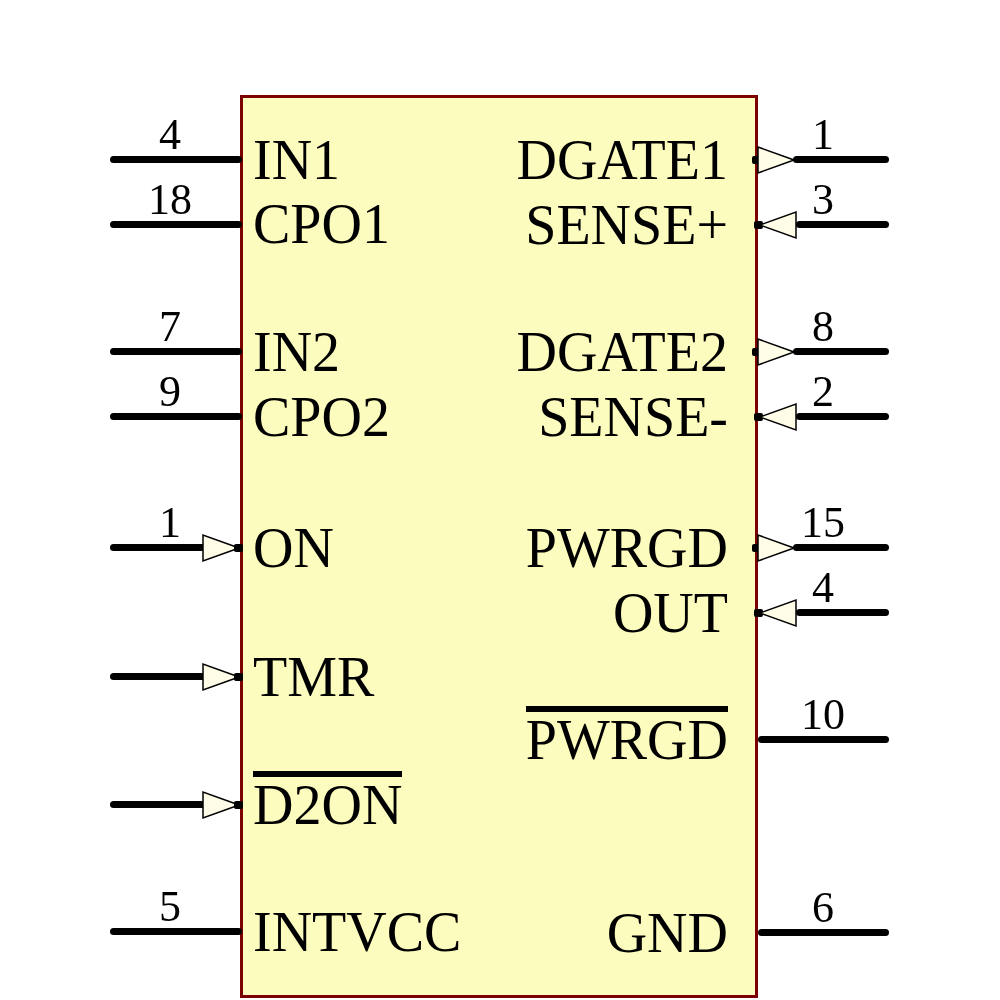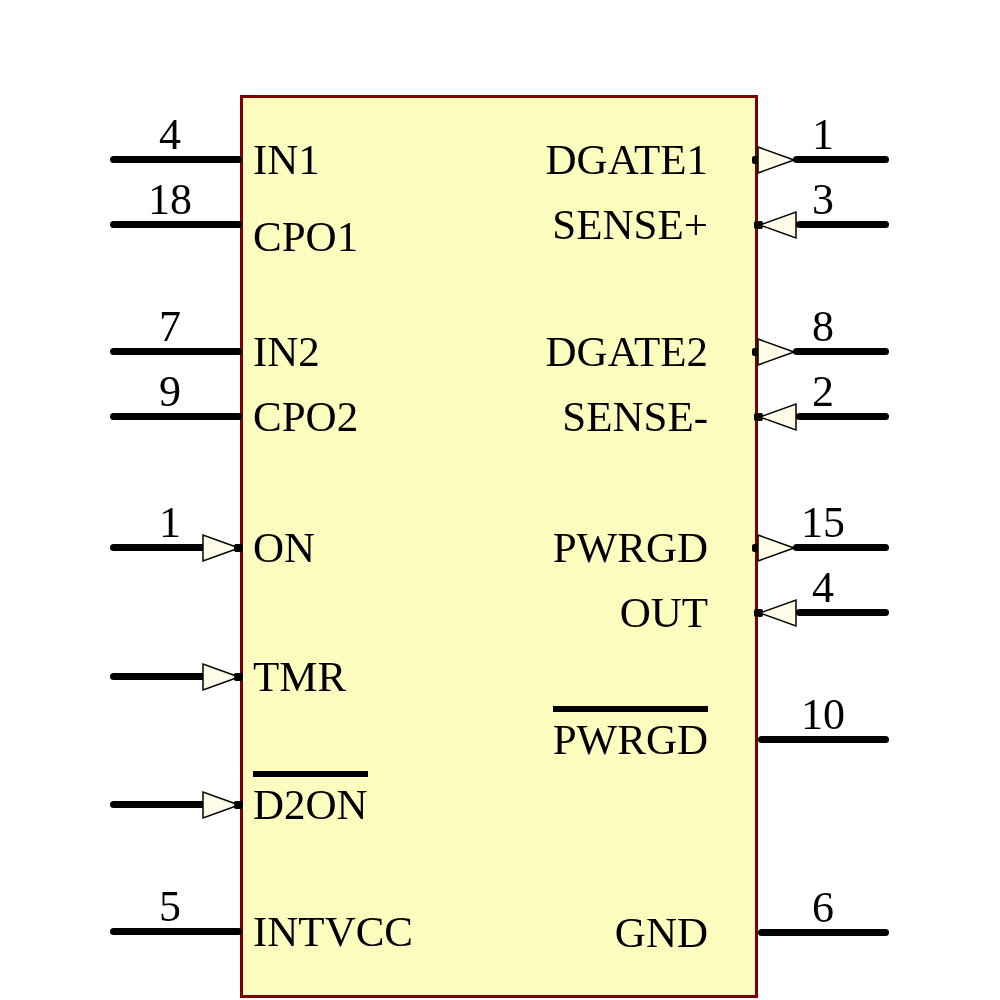--- a/index.html
+++ b/index.html
@@ -12,40 +12,40 @@
     background:#FCFCBE;border:3px solid #7D0000;
   }
   .wire{position:absolute;height:7px;background:#000;border-radius:3.5px;}
   .nub{position:absolute;width:9px;height:8px;background:#000;border-radius:2px;}
   .num{
     position:absolute;width:140px;height:46px;line-height:46px;
     font-size:44px;text-align:center;
   }
   .num-l{left:100px;}
   .num-r{left:753px;}
-  .lbl{position:absolute;height:48px;line-height:48px;font-size:43px;white-space:nowrap;}
+  .lbl{position:absolute;height:48px;line-height:48px;font-size:56px;white-space:nowrap;}
   .lbl-l{left:253px;}
-  .lbl-r{right:292px;text-align:right;}
+  .lbl-r{right:272px;text-align:right;}
   .ovl{border-top:6px solid #000;padding-top:4px;}
   .arr{position:absolute;}
 </style>
 </head>
 <body>
 
 <div class="canvas">
 
   <div class="ic-body"></div>
 
   <div class="num num-l" style="top:112px">4</div>
   <div class="wire" style="left:110px;top:156px;width:132px"></div>
   <div class="lbl lbl-l" style="top:136px">IN1</div>
 
   <div class="num num-l" style="top:177px">18</div>
   <div class="wire" style="left:110px;top:221px;width:132px"></div>
-  <div class="lbl lbl-l" style="top:213px">CPO1</div>
+  <div class="lbl lbl-l" style="top:200px">CPO1</div>
 
   <div class="num num-l" style="top:304px">7</div>
   <div class="wire" style="left:110px;top:348px;width:132px"></div>
   <div class="lbl lbl-l" style="top:328px">IN2</div>
 
   <div class="num num-l" style="top:369px">9</div>
   <div class="wire" style="left:110px;top:413px;width:132px"></div>
   <div class="lbl lbl-l" style="top:393px">CPO2</div>
 
   <div class="num num-l" style="top:500px">1</div>

